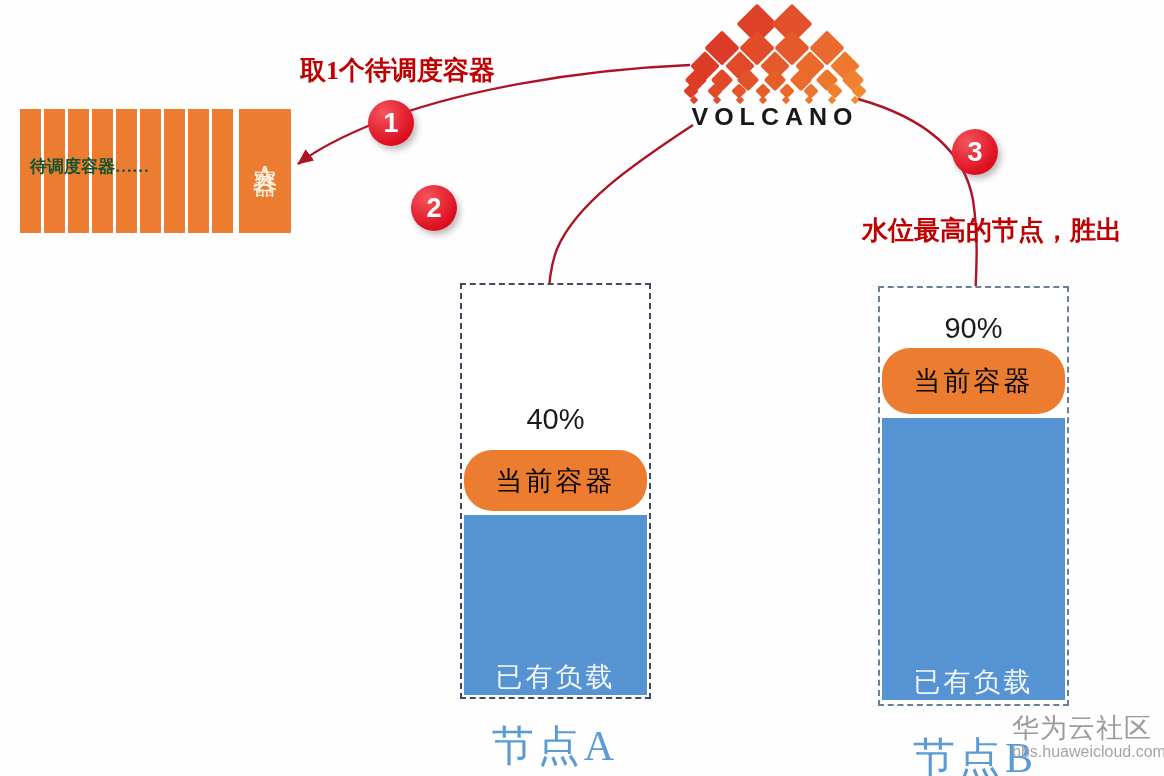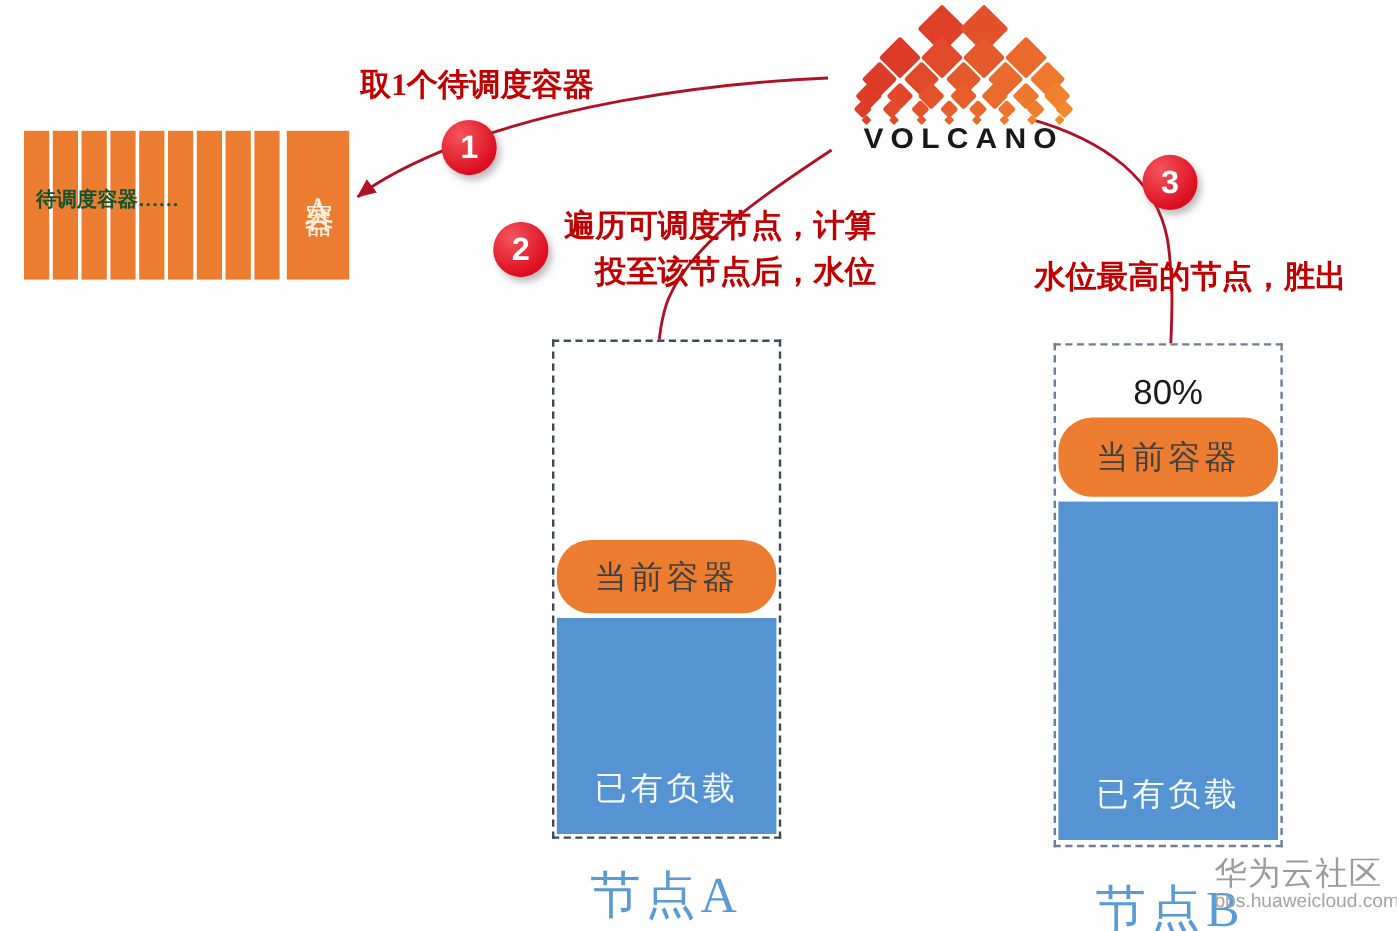--- a/index.html
+++ b/index.html
@@ -28,21 +28,21 @@
     writing-mode:vertical-lr;text-orientation:upright;
     color:#FDF2E2;font-size:25px;letter-spacing:7px;
     font-family:"Liberation Serif",serif;
   }
   .queue-label{
     position:absolute;left:10px;top:46px;width:215px;
     color:#14532d;font-size:17px;font-weight:600;white-space:nowrap;
     font-family:"Liberation Serif",serif;
   }
   
-  .logo{position:absolute;left:708px;top:2px;width:190px;height:132px;}
+  .logo{position:absolute;left:680px;top:2px;width:190px;height:132px;}
   .logo svg{position:absolute;left:0;top:0;}
   .logo-text{
     position:absolute;left:0;top:100px;width:190px;text-align:center;
     font-size:25px;font-weight:800;color:#181818;letter-spacing:6px;
     transform:scaleY(.95);
   }
   
   .arrows{position:absolute;left:0;top:0;width:1164px;height:776px;pointer-events:none;}
   
   .step-circle{
@@ -65,22 +65,22 @@
   .node{position:absolute;background:#fff;}
   .node-a{left:460px;top:283px;width:187px;height:412px;border:2px dashed var(--dash-a);}
   .node-b{left:878px;top:286px;width:187px;height:416px;border:2px dashed var(--dash-b);}
   .water-level{
     position:absolute;left:0;width:100%;text-align:center;
     color:#1a1a1a;font-size:29px;
   }
   .node-a .water-level{top:118px;}
   .node-b .water-level{top:24px;}
   .block{position:absolute;left:2px;right:2px;display:flex;align-items:center;justify-content:center;}
-  .block-current{background:var(--orange);color:#404040;font-size:27px;letter-spacing:3px;border-radius:28px;}
-  .block-existing{background:var(--blue);color:#F3F7FC;font-size:27px;letter-spacing:3px;align-items:flex-end;padding-bottom:20px;box-sizing:border-box;}
+  .block-current{background:var(--orange);color:#000000;font-size:27px;letter-spacing:3px;border-radius:28px;}
+  .block-existing{background:var(--blue);color:#F3F7FC;font-size:27px;letter-spacing:3px;align-items:flex-end;padding-bottom:0;box-sizing:border-box;}
   .node-a .block-current{top:165px;height:61px;}
   .node-a .block-existing{top:230px;height:180px;}
   .node-b .block-current{top:60px;height:66px;}
   .node-b .block-existing{top:130px;height:282px;}
   .node-name{
     position:absolute;text-align:center;color:var(--node-label);
     font-size:42px;font-family:"Liberation Serif",serif;letter-spacing:4px;
   }
   .name-a{left:460px;top:718px;width:190px;}
   .name-b{left:905px;top:730px;width:140px;}
@@ -160,36 +160,33 @@
         <rect x="829" y="95" width="6" height="6" rx="1" transform="rotate(45 832 98)" fill="rgb(240,129,46)"></rect>
         <rect x="852" y="95" width="6" height="6" rx="1" transform="rotate(45 855 98)" fill="rgb(243,139,47)"></rect>
       </svg>
     <div class="logo-text">VOLCANO</div>
   </div>
 
   <div class="step-circle circle-1">1</div>
   <div class="red-note note-1">取1个待调度容器</div>
 
   <div class="step-circle circle-2">2</div>
-  <div class="red-note note-2">
-    <div>遍历可调度节点，计算</div>
-    <div>投至该节点后，水位</div>
-  </div>
 
   <div class="step-circle circle-3">3</div>
   <div class="red-note note-3">水位最高的节点，胜出</div>
 
   <div class="node node-a">
+    <div class="water-level">40%</div>
     <div class="block block-current">当前容器</div>
     <div class="block block-existing">已有负载</div>
   </div>
   <div class="node-name name-a">节点A</div>
 
   <div class="node node-b">
-    <div class="water-level">80%</div>
+    <div class="water-level">90%</div>
     <div class="block block-current">当前容器</div>
     <div class="block block-existing">已有负载</div>
   </div>
   <div class="node-name name-b">节点B</div>
 
   <div class="watermark">
     <div class="watermark-title">华为云社区</div>
     <div class="watermark-site">bbs.huaweicloud.com</div>
   </div>
 

